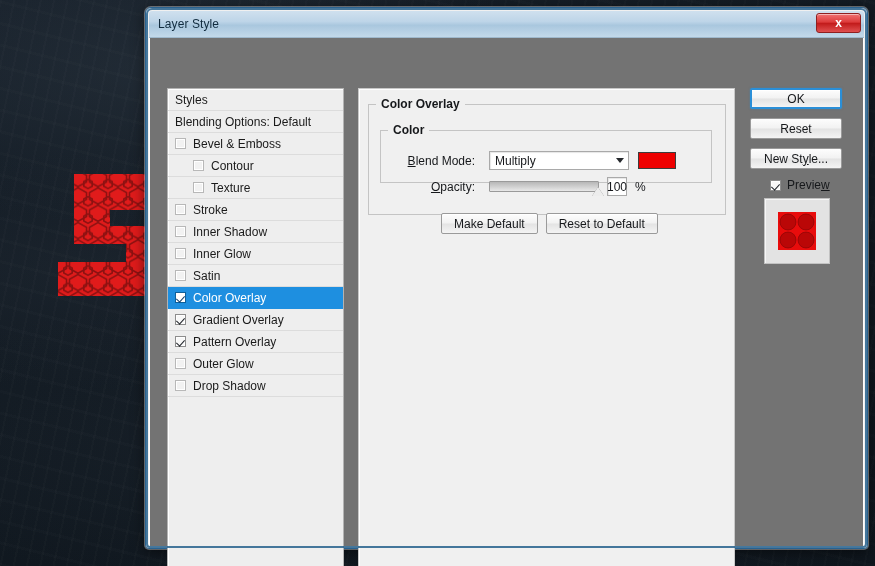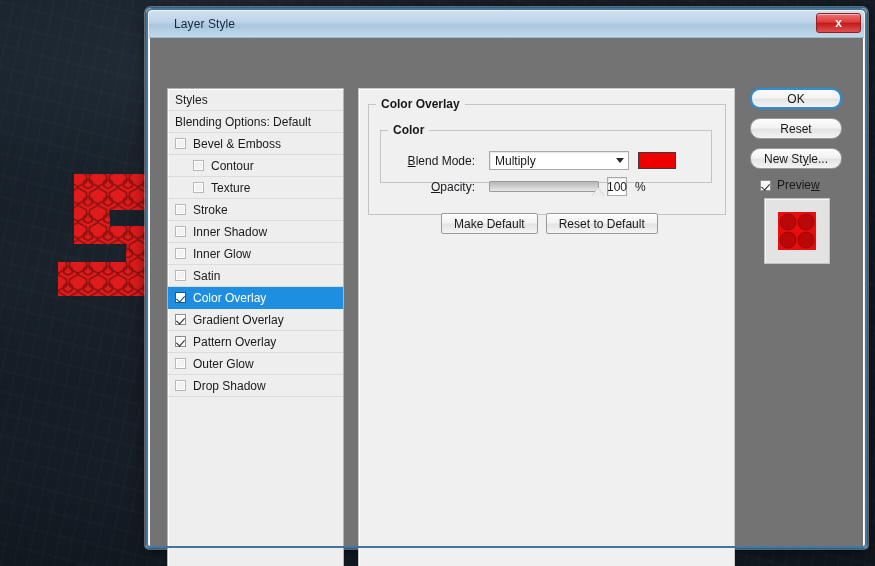--- a/index.html
+++ b/index.html
@@ -63,21 +63,21 @@
   #titlebar {
     position: relative;
     height: 27px;
     border-radius: 3px 3px 0 0;
     background: linear-gradient(180deg, #cfe0ee 0%, #bed5e8 40%, #a9c7de 55%, #c3d9ea 100%);
     border-bottom: 1px solid #9fb9cd;
     display: flex; align-items: center;
   }
   #title-text {
     font-size: 12px; color: #112b3e;
-    padding-left: 9px; letter-spacing: .1px; margin-left: 16px;
+    padding-left: 9px; letter-spacing: .1px;
   }
   #close-btn {
     position: absolute; right: 3px; top: 2px;
     width: 45px; height: 20px;
     border-radius: 3px;
     border: 1px solid #8f2020;
     background: linear-gradient(180deg, #f07272 0%, #dd3b3b 45%, #c21b1b 52%, #e05050 100%);
     box-shadow: inset 0 1px 0 rgba(255,255,255,0.5);
     color: #fff; font-size: 12px; font-weight: bold;
     display: flex; align-items: center; justify-content: center;
@@ -249,34 +249,34 @@
     position: absolute;
     left: 600px; top: 50px;
     width: 100px;
   }
   .side-btn {
     width: 92px; height: 21px;
     margin-bottom: 9px;
     font-size: 12px; color: #16181b;
     background: linear-gradient(180deg, #fdfdfd 0%, #f2f2f2 48%, #e3e3e3 52%, #f4f4f4 100%);
     border: 1px solid #9a9a9a;
-    border-radius: 10px;
+    border-radius: 2px;
     box-shadow: inset 0 1px 0 #ffffff;
     display: flex; align-items: center; justify-content: center;
     cursor: pointer;
   }
   .side-btn.default {
     border: 2px solid #2a8fd8;
     box-shadow: inset 0 1px 0 #ffffff, 0 0 2px rgba(42,143,216,0.5);
   }
   .side-btn u { text-decoration: underline; }
 
   #preview-row {
     display: flex; align-items: center;
-    margin: 2px 0 6px 10px;
+    margin: 2px 0 6px 20px;
     font-size: 12px; color: #16181b;
     cursor: pointer;
   }
   #preview-row .cb { margin-right: 6px; }
 
   #preview-box {
     margin-left: 14px;
     width: 66px; height: 66px;
     background: #e3e3e3;
     border: 1px solid #c2c2c2;

